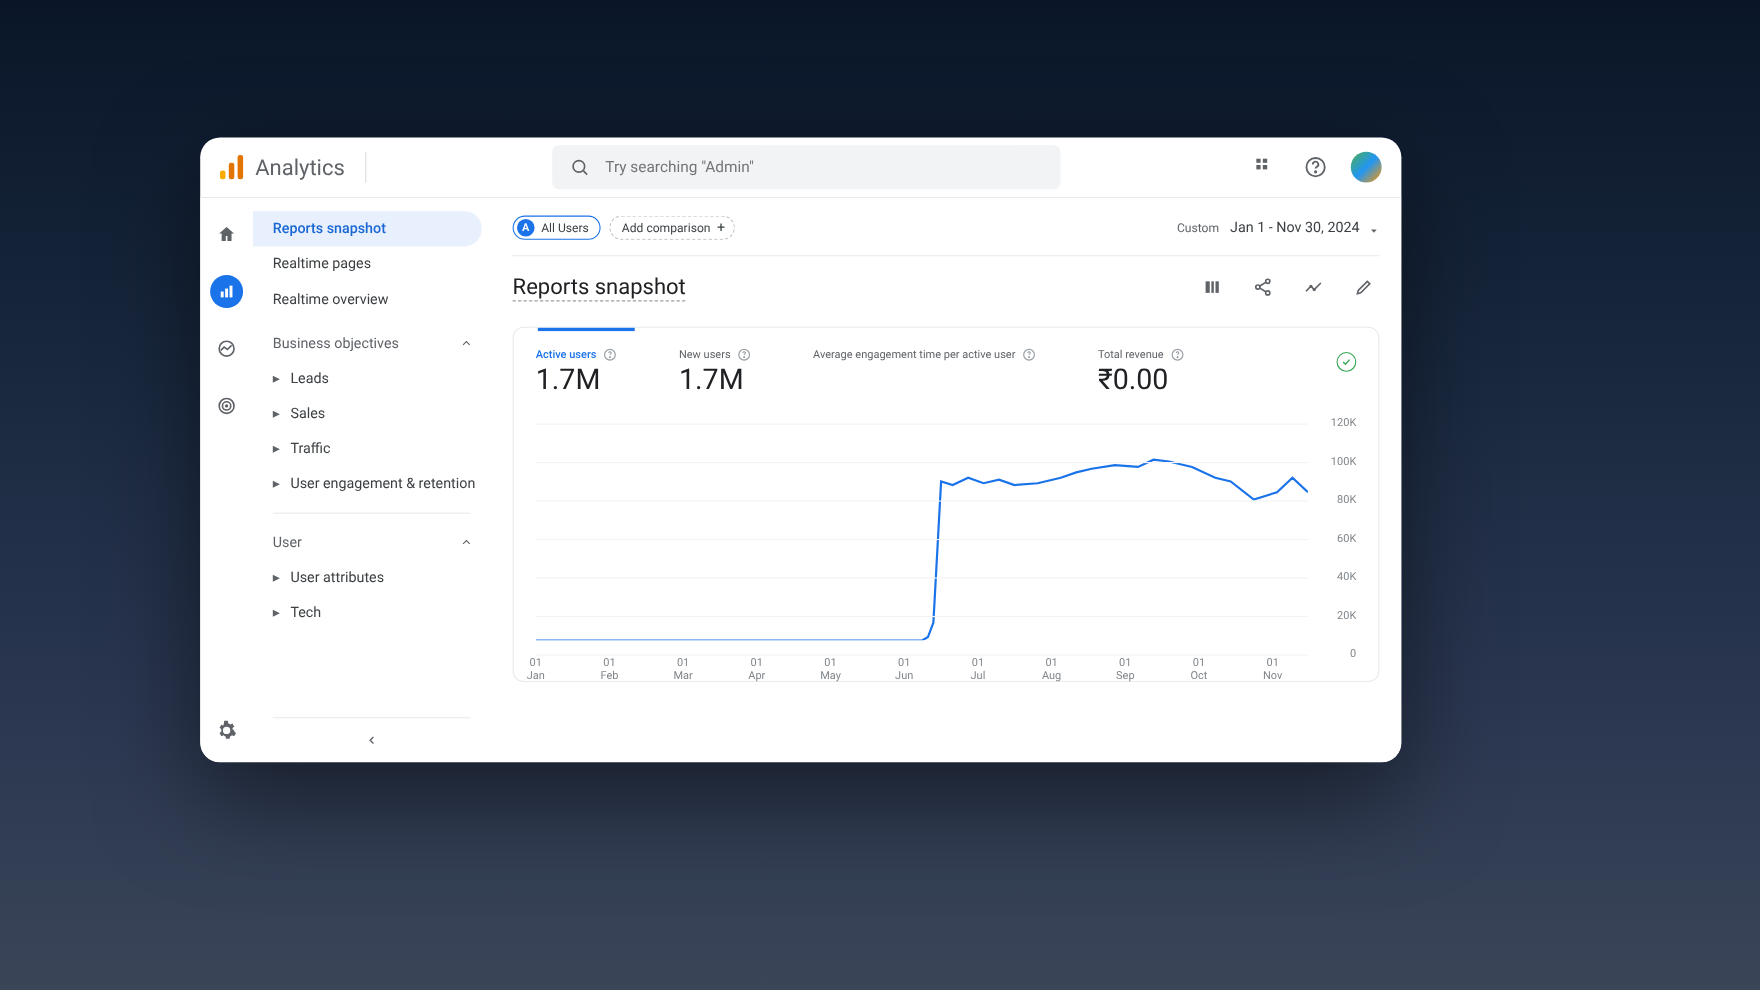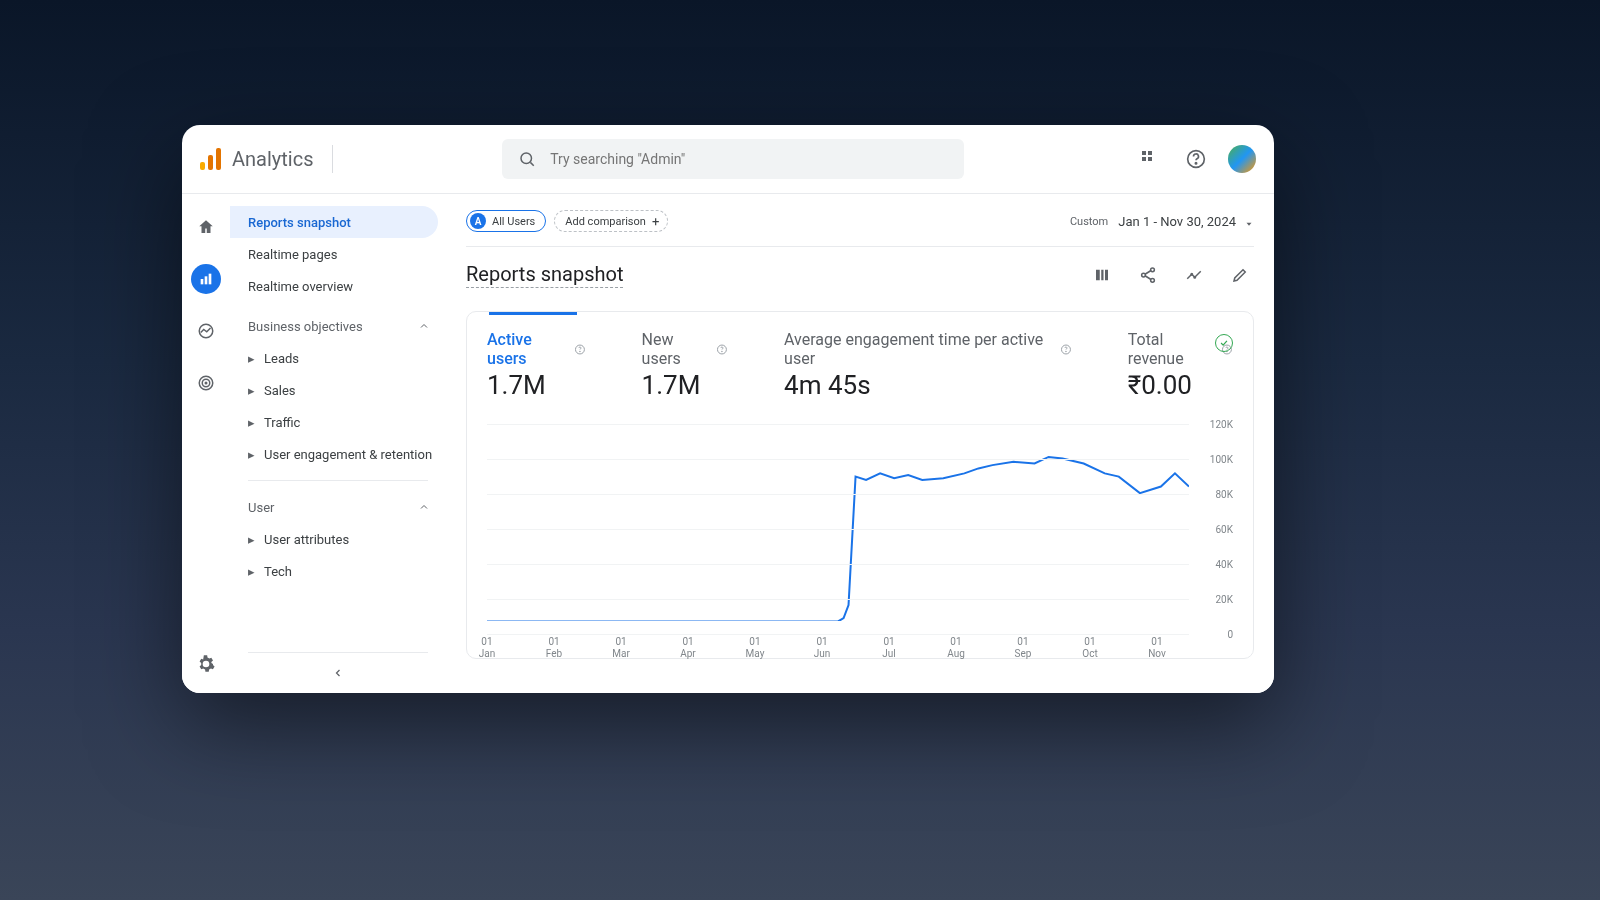--- a/index.html
+++ b/index.html
@@ -8,21 +8,21 @@
   background: linear-gradient(180deg, #0a1628 0%, #1a2940 40%, #2a3650 70%, #3a4558 100%);
   position: relative; overflow: hidden;
 }
 .window {
   position: absolute; left: 182px; top: 125px; width: 1092px; height: 568px;
   background: #fff; border-radius: 18px; overflow: hidden;
   box-shadow: 0 30px 90px rgba(0,0,0,0.5);
   display: flex; flex-direction: column;
 }
 .header {
-  height: 69px; display: flex; align-items: center; padding: 0 18px;
+  height: 55px; display: flex; align-items: center; padding: 0 18px;
   border-bottom: 1px solid #e8eaed;
 }
 .logo-area { display: flex; align-items: center; gap: 10px; }
 .ga-logo { width: 22px; height: 22px; position: relative; }
 .ga-bar { position: absolute; bottom: 0; border-radius: 2px; }
 .ga-bar.b1 { left: 0; width: 5px; height: 8px; background: #f9ab00; }
 .ga-bar.b2 { left: 8px; width: 5px; height: 15px; background: #e37400; }
 .ga-bar.b3 { left: 16px; width: 5px; height: 22px; background: #e37400; }
 .product-name { font-size: 20px; color: #5f6368; font-weight: 400; }
 .divider-v { width: 1px; height: 28px; background: #dadce0; margin: 0 18px; }
@@ -103,21 +103,21 @@
 .page-title {
   font-size: 20px; color: #202124; border-bottom: 1px dashed #9aa0a6; padding-bottom: 1px;
 }
 .title-actions { margin-left: auto; display: flex; gap: 18px; color: #5f6368; }
 .card {
   margin-top: 22px; border: 1px solid #e8eaed; border-radius: 10px; padding: 18px 20px 24px 20px;
   position: relative;
 }
 .metrics { display: flex; gap: 56px; align-items: flex-start; }
 .metric .label-row { display: flex; align-items: center; gap: 6px; }
-.metric .label { font-size: 16px; color: #5f6368; }
+.metric .label { font-size: 10px; color: #5f6368; }
 .metric.active .label { color: #1a73e8; font-weight: 500; }
 .metric .value { font-size: 26px; color: #202124; margin-top: 2px; }
 .tab-underline { position: absolute; top: 0; left: 22px; width: 88px; height: 3px; background: #1a73e8; }
 .status-badge {
   position: absolute; right: 20px; top: 22px; width: 18px; height: 18px;
   border: 1.5px solid #34a853; border-radius: 50%;
   display: flex; align-items: center; justify-content: center; color: #34a853;
 }
 .chart-area { margin-top: 24px; position: relative; height: 210px; display: flex; }
 .plot { position: relative; flex: 1; }
@@ -350,21 +350,20 @@
           </div>
           <div class="metric">
             <div class="label-row">
                 <span class="label">Average engagement time per active user</span>
                 <svg width="13" height="13" viewBox="0 0 24 24" fill="none" stroke="#9aa0a6" stroke-width="2">
                   <circle cx="12" cy="12" r="9"></circle>
                   <path d="M10 9a2 2 0 1 1 3 1.7c-.6.4-1 .8-1 1.5"></path>
                   <circle cx="12" cy="16" r="0.7" fill="#9aa0a6"></circle>
                 </svg>
               </div>
-            <div class="value">4m 45s</div>
           </div>
           <div class="metric">
             <div class="label-row">
                 <span class="label">Total revenue</span>
                 <svg width="13" height="13" viewBox="0 0 24 24" fill="none" stroke="#9aa0a6" stroke-width="2">
                   <circle cx="12" cy="12" r="9"></circle>
                   <path d="M10 9a2 2 0 1 1 3 1.7c-.6.4-1 .8-1 1.5"></path>
                   <circle cx="12" cy="16" r="0.7" fill="#9aa0a6"></circle>
                 </svg>
               </div>

